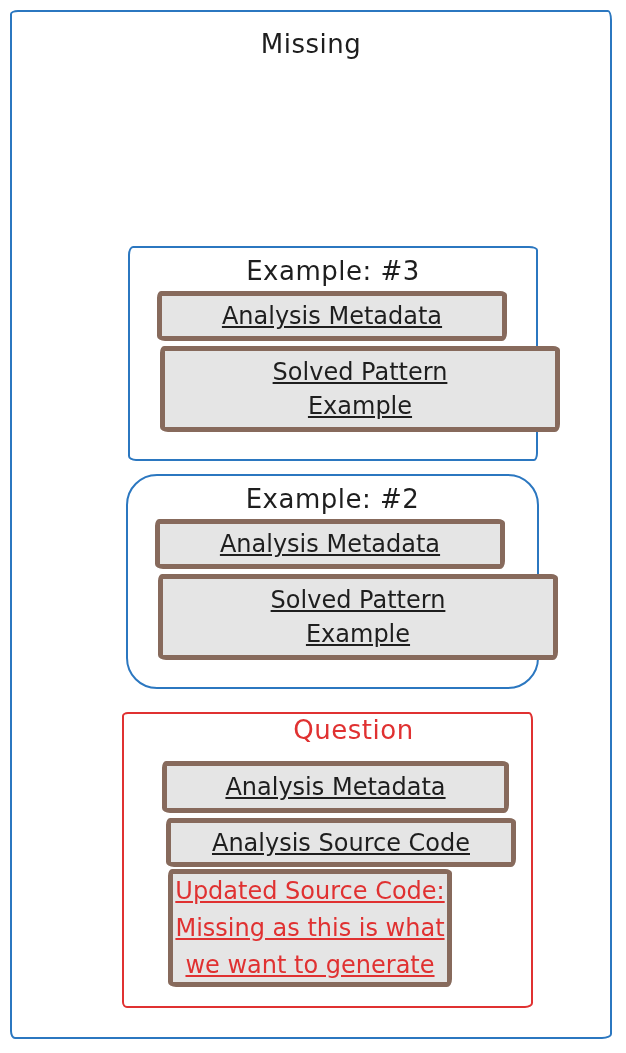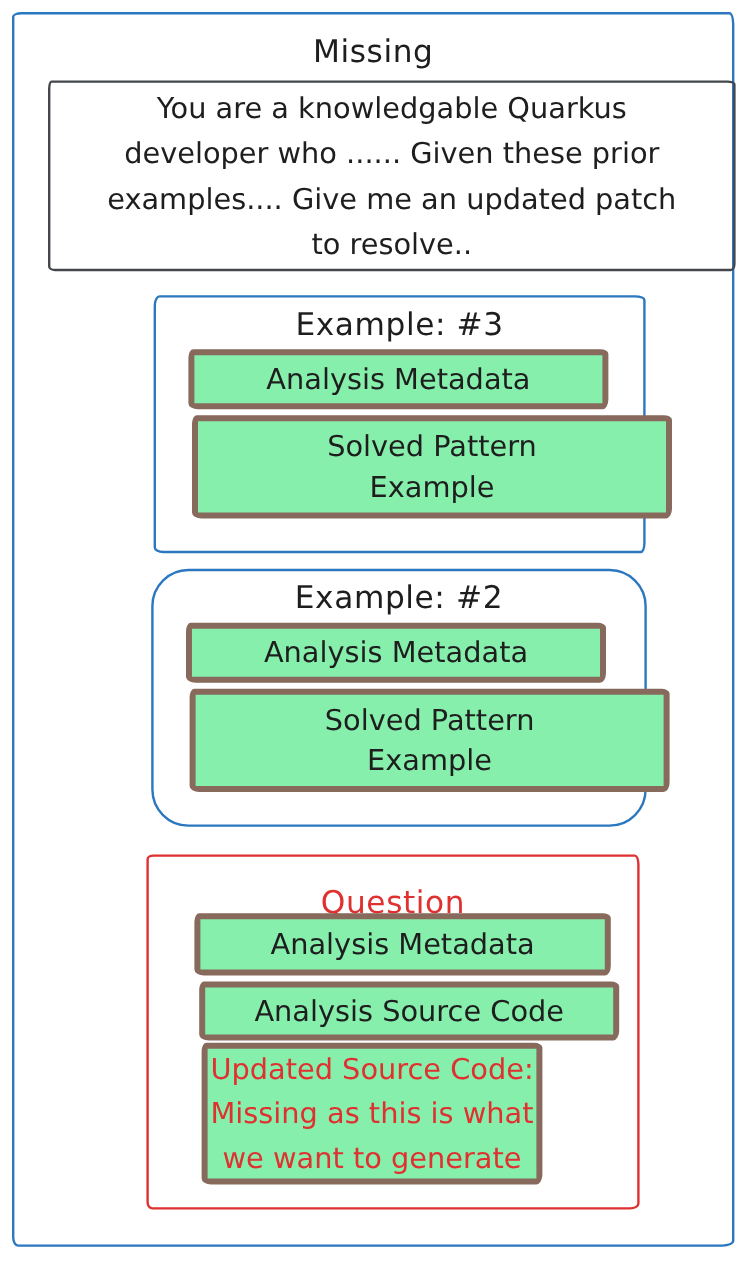--- a/index.html
+++ b/index.html
@@ -60,63 +60,59 @@
   .example-2{left:114px;top:462px;width:413px;height:215px;border-radius:31px;}
   .example-title{
     position:absolute;left:0;top:8px;width:100%;
   }
   
   .brown-box{
     position:absolute;
     border:5px solid var(--brown);
     border-radius:4px 7px 5px 8px / 7px 4px 8px 5px;
     box-sizing:border-box;
-    background:#86efac;
+    background:#e5e5e5;
     display:flex;align-items:center;justify-content:center;
     text-align:center;
     font-size:24px;
     line-height:34px;
     white-space:pre-line;
+    text-decoration:underline;
   }
   .meta-box{left:27px;top:43px;width:350px;height:50px;}
   .solved-box{left:30px;top:98px;width:400px;height:86px;}
   
   .question-box{
     position:absolute;left:110px;top:700px;width:411px;height:296px;
     border:2px solid var(--red);
     border-radius:6px 4px 8px 5px / 4px 8px 5px 6px;
     box-sizing:border-box;
   }
   .question-title{
-    position:absolute;left:0;top:24px;width:100%;
+    position:absolute;left:0;top:1px;width:100%;
     color:var(--red);
+    padding-left:26px;
   }
   .q-meta-box{left:38px;top:47px;width:347px;height:52px;}
   .q-original-box{left:42px;top:104px;width:350px;height:49px;}
   .q-updated-box{
     left:44px;top:155px;width:284px;height:118px;
     color:var(--red);
     line-height:37px;
   }
 </style>
 </head>
 <body>
 
 <div class="canvas">
 
   <div class="outer-frame">
 
     <div class="sketch-title prompt-title">Missing</div>
 
-    <div class="prompt-box">
-      <div class="prompt-text">You are a knowledgable Quarkus
-developer who ...... Given these prior
-examples.... Give me an updated patch
-to resolve..</div>
-    </div>
 
     <div class="example-box example-1">
       <div class="sketch-title example-title">Example: #3</div>
       <div class="brown-box meta-box">Analysis Metadata</div>
       <div class="brown-box solved-box">Solved Pattern
 Example</div>
     </div>
 
     <div class="example-box example-2">
       <div class="sketch-title example-title">Example: #2</div>

